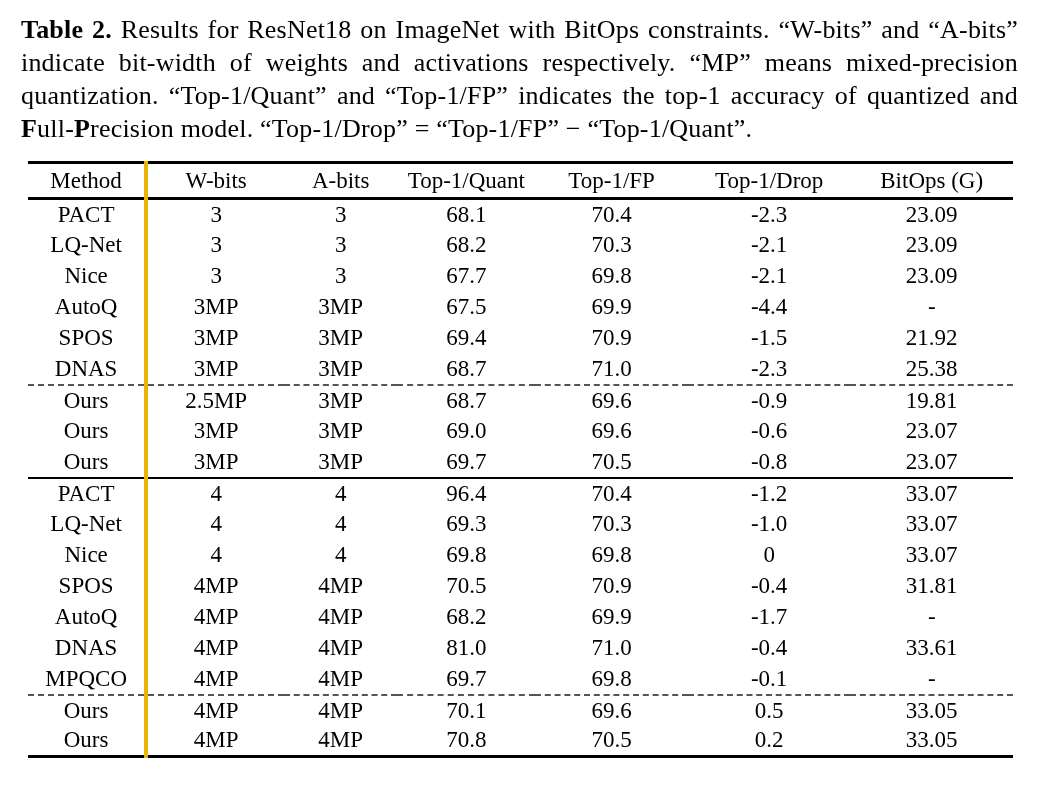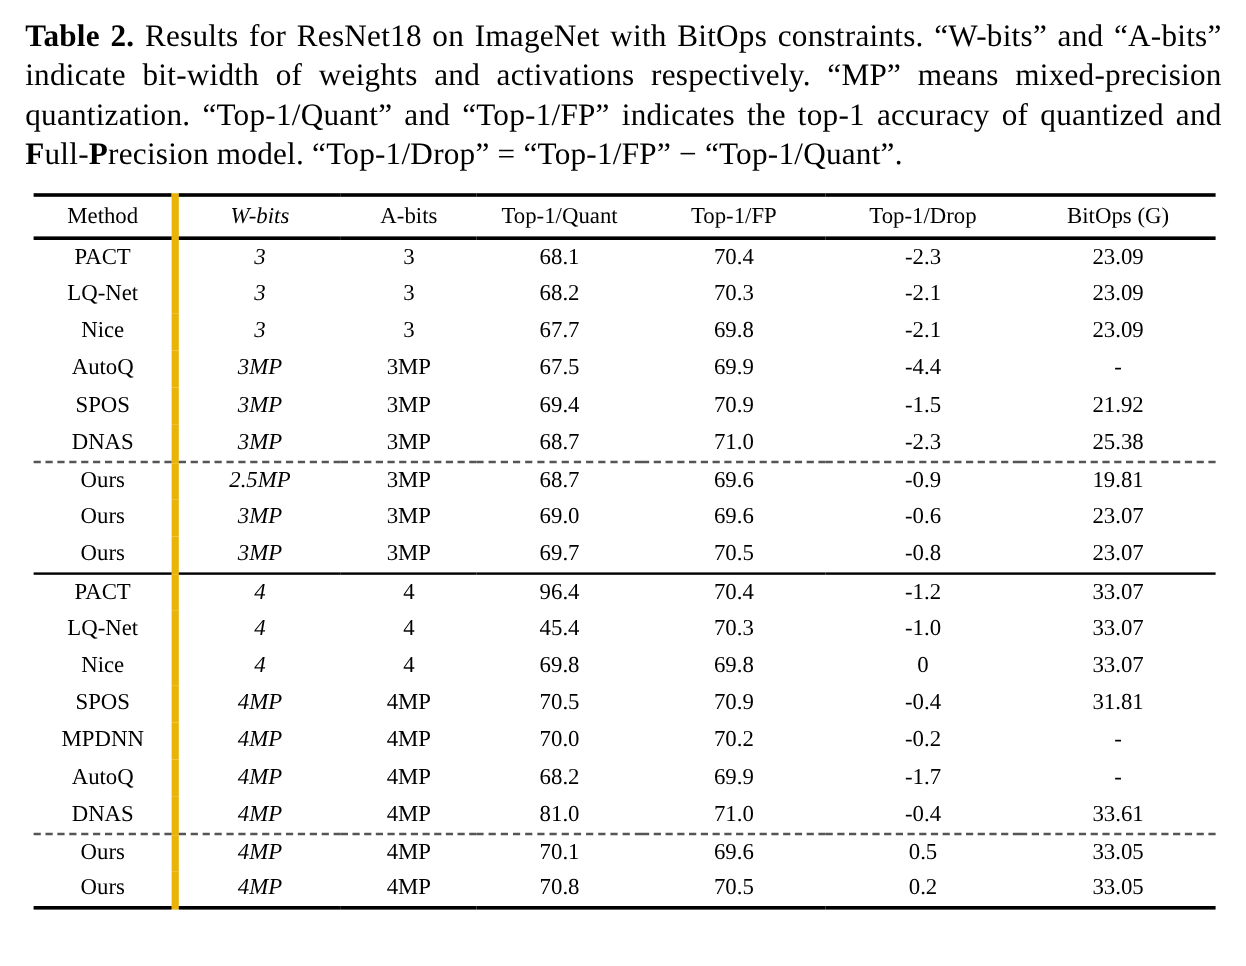--- a/index.html
+++ b/index.html
@@ -18,38 +18,38 @@
     margin-bottom: 16px;
     letter-spacing: 0.2px;
   }
   .b { font-weight: bold; font-family: Liberation Serif, serif; }
 
   table.results {
     width: 985px;
     margin-left: 7px;
     border-collapse: collapse;
     table-layout: fixed;
-    font-size: 19px;
+    font-size: 23px;
     border-top: 3px solid #000;
     border-bottom: 3px solid #000;
   }
   table.results th, table.results td {
     text-align: center;
     vertical-align: middle;
     white-space: nowrap;
     padding: 0;
     font-weight: normal;
   }
   table.results th {
     height: 36px;
     border-bottom: 3px solid #000;
   }
   table.results td { height: 31px; }
   table.results th:nth-child(2),
-  table.results td:nth-child(2) { border-left: 6px solid #eab308; font-style: italic; }
+  table.results td:nth-child(2) { border-left: 4px solid #eab308; }
   tr.sep-dashed td { border-top: 2px dashed #555555; }
   tr.sep-solid  td { border-top: 2.5px solid #000000; }
   td.b { font-weight: bold; }
 </style>
 </head>
 <body>
 
 <div class="page">
   <p class="caption"><span class="b">Table 2.</span><span> Results for ResNet18 on ImageNet with BitOps constraints. “W-bits” and “A-bits” indicate bit-width of weights and activations respectively. “MP” means mixed-precision quantization. “Top-1/Quant” and “Top-1/FP” indicates the top-1 accuracy of quantized and </span><span class="b">F</span><span>ull-</span><span class="b">P</span><span>recision model. “Top-1/Drop” = “Top-1/FP” − “Top-1/Quant”.</span></p>
 
@@ -162,21 +162,21 @@
           <td>4</td>
           <td>96.4</td>
           <td>70.4</td>
           <td>-1.2</td>
           <td>33.07</td>
         </tr>
         <tr>
           <td>LQ-Net</td>
           <td>4</td>
           <td>4</td>
-          <td>45.4</td>
+          <td>69.3</td>
           <td>70.3</td>
           <td>-1.0</td>
           <td>33.07</td>
         </tr>
         <tr>
           <td>Nice</td>
           <td>4</td>
           <td>4</td>
           <td>69.8</td>
           <td>69.8</td>
@@ -186,46 +186,46 @@
         <tr>
           <td>SPOS</td>
           <td>4MP</td>
           <td>4MP</td>
           <td>70.5</td>
           <td>70.9</td>
           <td>-0.4</td>
           <td>31.81</td>
         </tr>
         <tr>
-          <td>MPDNN</td>
-          <td>4MP</td>
-          <td>4MP</td>
-          <td>70.0</td>
-          <td>70.2</td>
-          <td>-0.2</td>
-          <td>-</td>
-        </tr>
-        <tr>
           <td>AutoQ</td>
           <td>4MP</td>
           <td>4MP</td>
           <td>68.2</td>
           <td>69.9</td>
           <td>-1.7</td>
           <td>-</td>
         </tr>
         <tr>
           <td>DNAS</td>
           <td>4MP</td>
           <td>4MP</td>
           <td>81.0</td>
           <td>71.0</td>
           <td>-0.4</td>
           <td>33.61</td>
         </tr>
+        <tr>
+          <td>MPQCO</td>
+          <td>4MP</td>
+          <td>4MP</td>
+          <td>69.7</td>
+          <td>69.8</td>
+          <td>-0.1</td>
+          <td>-</td>
+        </tr>
         <tr class="sep-dashed">
           <td>Ours</td>
           <td>4MP</td>
           <td>4MP</td>
           <td>70.1</td>
           <td>69.6</td>
           <td class="b">0.5</td>
           <td>33.05</td>
         </tr>
         <tr>

